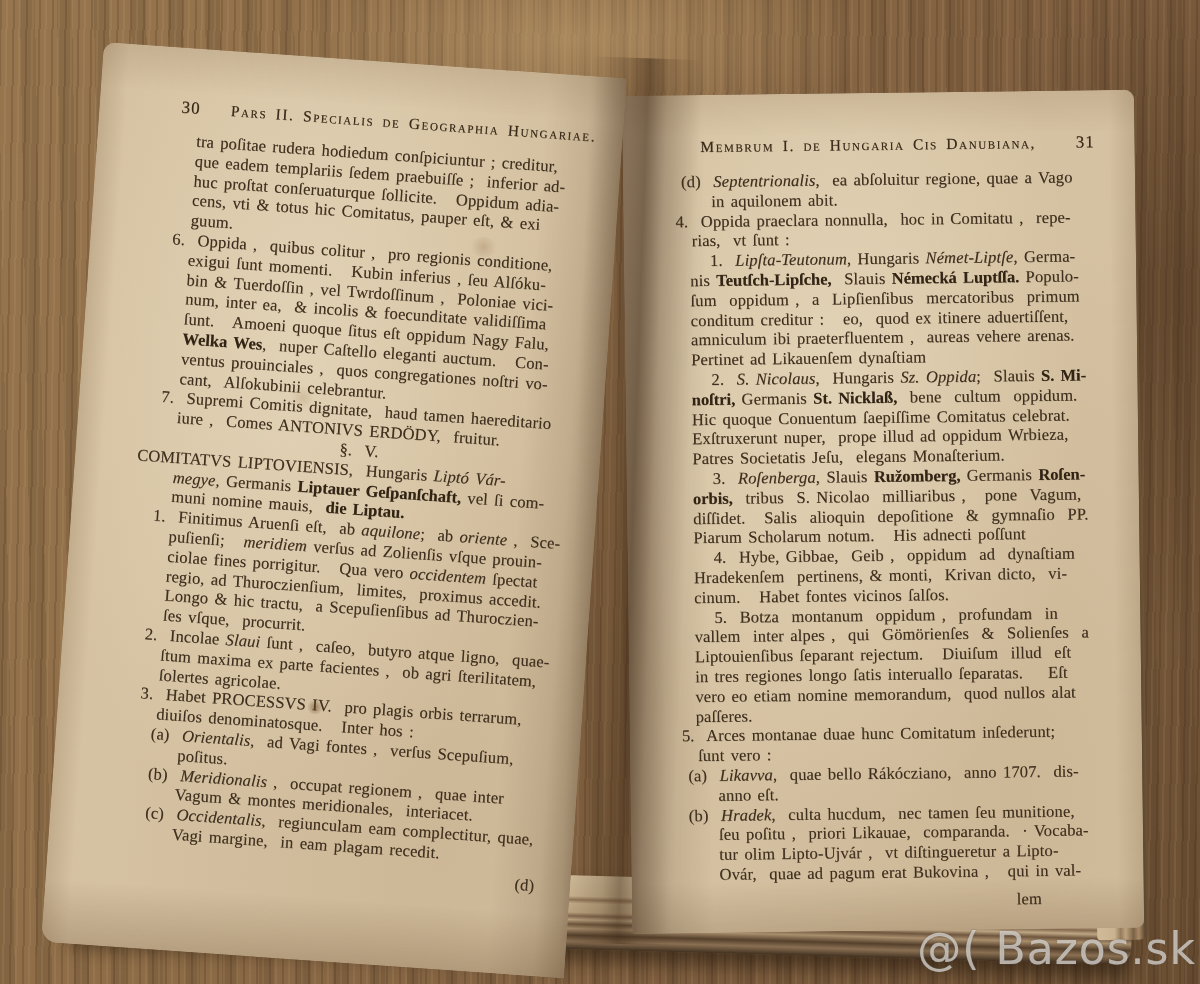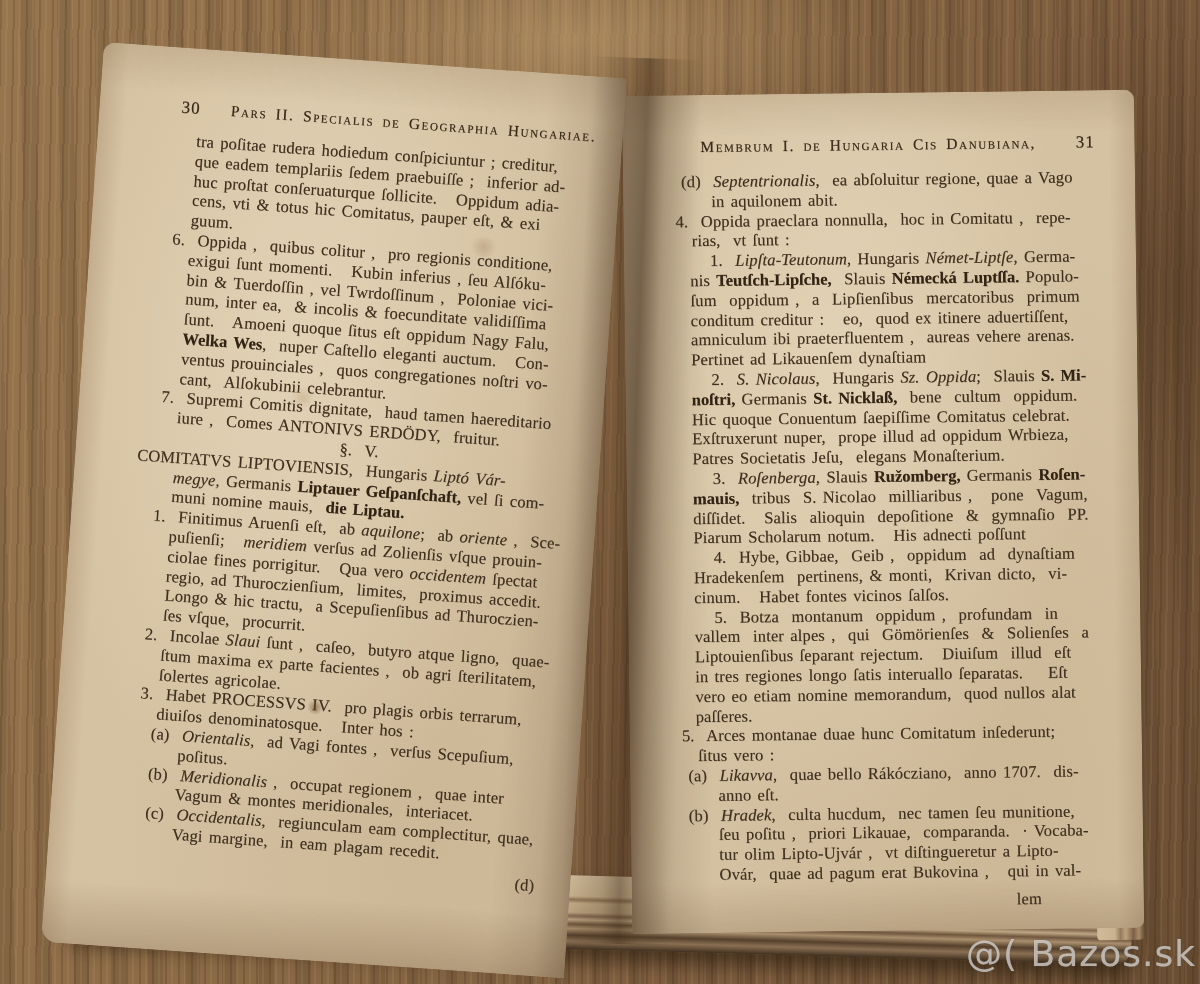--- a/index.html
+++ b/index.html
@@ -118,21 +118,21 @@
   .stain-a{left:248px; top:642px; width:18px; height:14px;
     background:radial-gradient(circle, rgba(100,66,34,0.55) 0%, rgba(100,66,34,0) 70%);}
   .stain-b{left:378px; top:168px; width:30px; height:20px;
     background:radial-gradient(circle, rgba(140,105,65,0.28) 0%, rgba(140,105,65,0) 70%);}
   .stain-c{left:210px; top:330px; width:26px; height:22px;
     background:radial-gradient(circle, rgba(150,115,75,0.22) 0%, rgba(150,115,75,0) 70%);}
   
   .watermark{
     position:absolute; right:4px; bottom:10px; z-index:6;
     font-family:"DejaVu Sans","Liberation Sans",sans-serif;
-    font-size:36px; letter-spacing:1px;
+    font-size:44px; letter-spacing:1px;
     color:rgba(248,246,242,0.55);
     text-shadow:0 0 2px rgba(70,60,50,0.55), 0 0 1px rgba(255,255,255,0.35);
   }
 </style>
 </head>
 <body>
 
 <div class="scene">
 
   <div class="edges-bottom"></div>
@@ -202,34 +202,34 @@
         <div class="ln flushc"><span>ſum  oppidum ,  a  Lipſienſibus  mercatoribus  primum</span></div>
         <div class="ln flushc"><span>conditum creditur :   eo,  quod ex itinere aduertiſſent,</span></div>
         <div class="ln flushc"><span>amniculum ibi praeterfluentem ,  aureas vehere arenas.</span></div>
         <div class="ln flushc"><span>Pertinet ad Likauenſem dynaſtiam</span></div>
         <div class="ln pind"><span>2.  </span><span class="f-i">S. Nicolaus</span><span>,  Hungaris </span><span class="f-i">Sz. Oppida</span><span>;  Slauis </span><span class="f-f">S. Mi-</span></div>
         <div class="ln flushc"><span class="f-f">noſtri,</span><span> Germanis </span><span class="f-f">St. Nicklaß,</span><span>  bene  cultum  oppidum.</span></div>
         <div class="ln flushc"><span>Hic quoque Conuentum ſaepiſſime Comitatus celebrat.</span></div>
         <div class="ln flushc"><span>Exſtruxerunt nuper,  prope illud ad oppidum Wrbieza,</span></div>
         <div class="ln flushc"><span>Patres Societatis Jeſu,  elegans Monaſterium.</span></div>
         <div class="ln pind"><span>3.  </span><span class="f-i">Roſenberga,</span><span> Slauis </span><span class="f-f">Ružomberg,</span><span> Germanis </span><span class="f-f">Roſen-</span></div>
-        <div class="ln flushc"><span class="f-f">mauis,</span><span>  tribus  S. Nicolao  milliaribus ,   pone  Vagum,</span></div>
+        <div class="ln flushc"><span class="f-f">orbis,</span><span>  tribus  S. Nicolao  milliaribus ,   pone  Vagum,</span></div>
         <div class="ln flushc"><span>diſſidet.   Salis  alioquin  depoſitione  &amp;  gymnaſio  PP.</span></div>
         <div class="ln flushc"><span>Piarum Scholarum notum.   His adnecti poſſunt</span></div>
         <div class="ln pind"><span>4.  Hybe, Gibbae,  Geib ,  oppidum  ad  dynaſtiam</span></div>
         <div class="ln flushc"><span>Hradekenſem  pertinens, &amp; monti,  Krivan dicto,  vi-</span></div>
         <div class="ln flushc"><span>cinum.   Habet fontes vicinos ſalſos.</span></div>
         <div class="ln pind"><span>5.  Botza  montanum  oppidum ,  profundam  in</span></div>
         <div class="ln flushc"><span>vallem  inter alpes ,  qui  Gömörienſes  &amp;  Solienſes  a</span></div>
         <div class="ln flushc"><span>Liptouienſibus ſeparant rejectum.   Diuiſum  illud  eſt</span></div>
         <div class="ln flushc"><span>in tres regiones longo ſatis interuallo ſeparatas.    Eſt</span></div>
         <div class="ln flushc"><span>vero eo etiam nomine memorandum,  quod nullos alat</span></div>
         <div class="ln flushc"><span>paſſeres.</span></div>
         <div class="ln num"><span>5.  Arces montanae duae hunc Comitatum inſederunt;</span></div>
-        <div class="ln cont"><span>ſitus vero :</span></div>
+        <div class="ln cont"><span>ſunt vero :</span></div>
         <div class="ln sub"><span>(a)  </span><span class="f-i">Likavva</span><span>,  quae bello Rákócziano,  anno 1707.  dis-</span></div>
         <div class="ln subc"><span>anno eſt.</span></div>
         <div class="ln sub"><span>(b)  </span><span class="f-i">Hradek</span><span>,  culta hucdum,  nec tamen ſeu munitione,</span></div>
         <div class="ln subc"><span>ſeu poſitu ,  priori Likauae,  comparanda.  · Vocaba-</span></div>
         <div class="ln subc"><span>tur olim Lipto-Ujvár ,  vt diſtingueretur a Lipto-</span></div>
         <div class="ln subc"><span>Ovár,  quae ad pagum erat Bukovina ,   qui in val-</span></div>
         <div class="ln cw"><span>lem</span></div>
       </div>
   </div>
 

